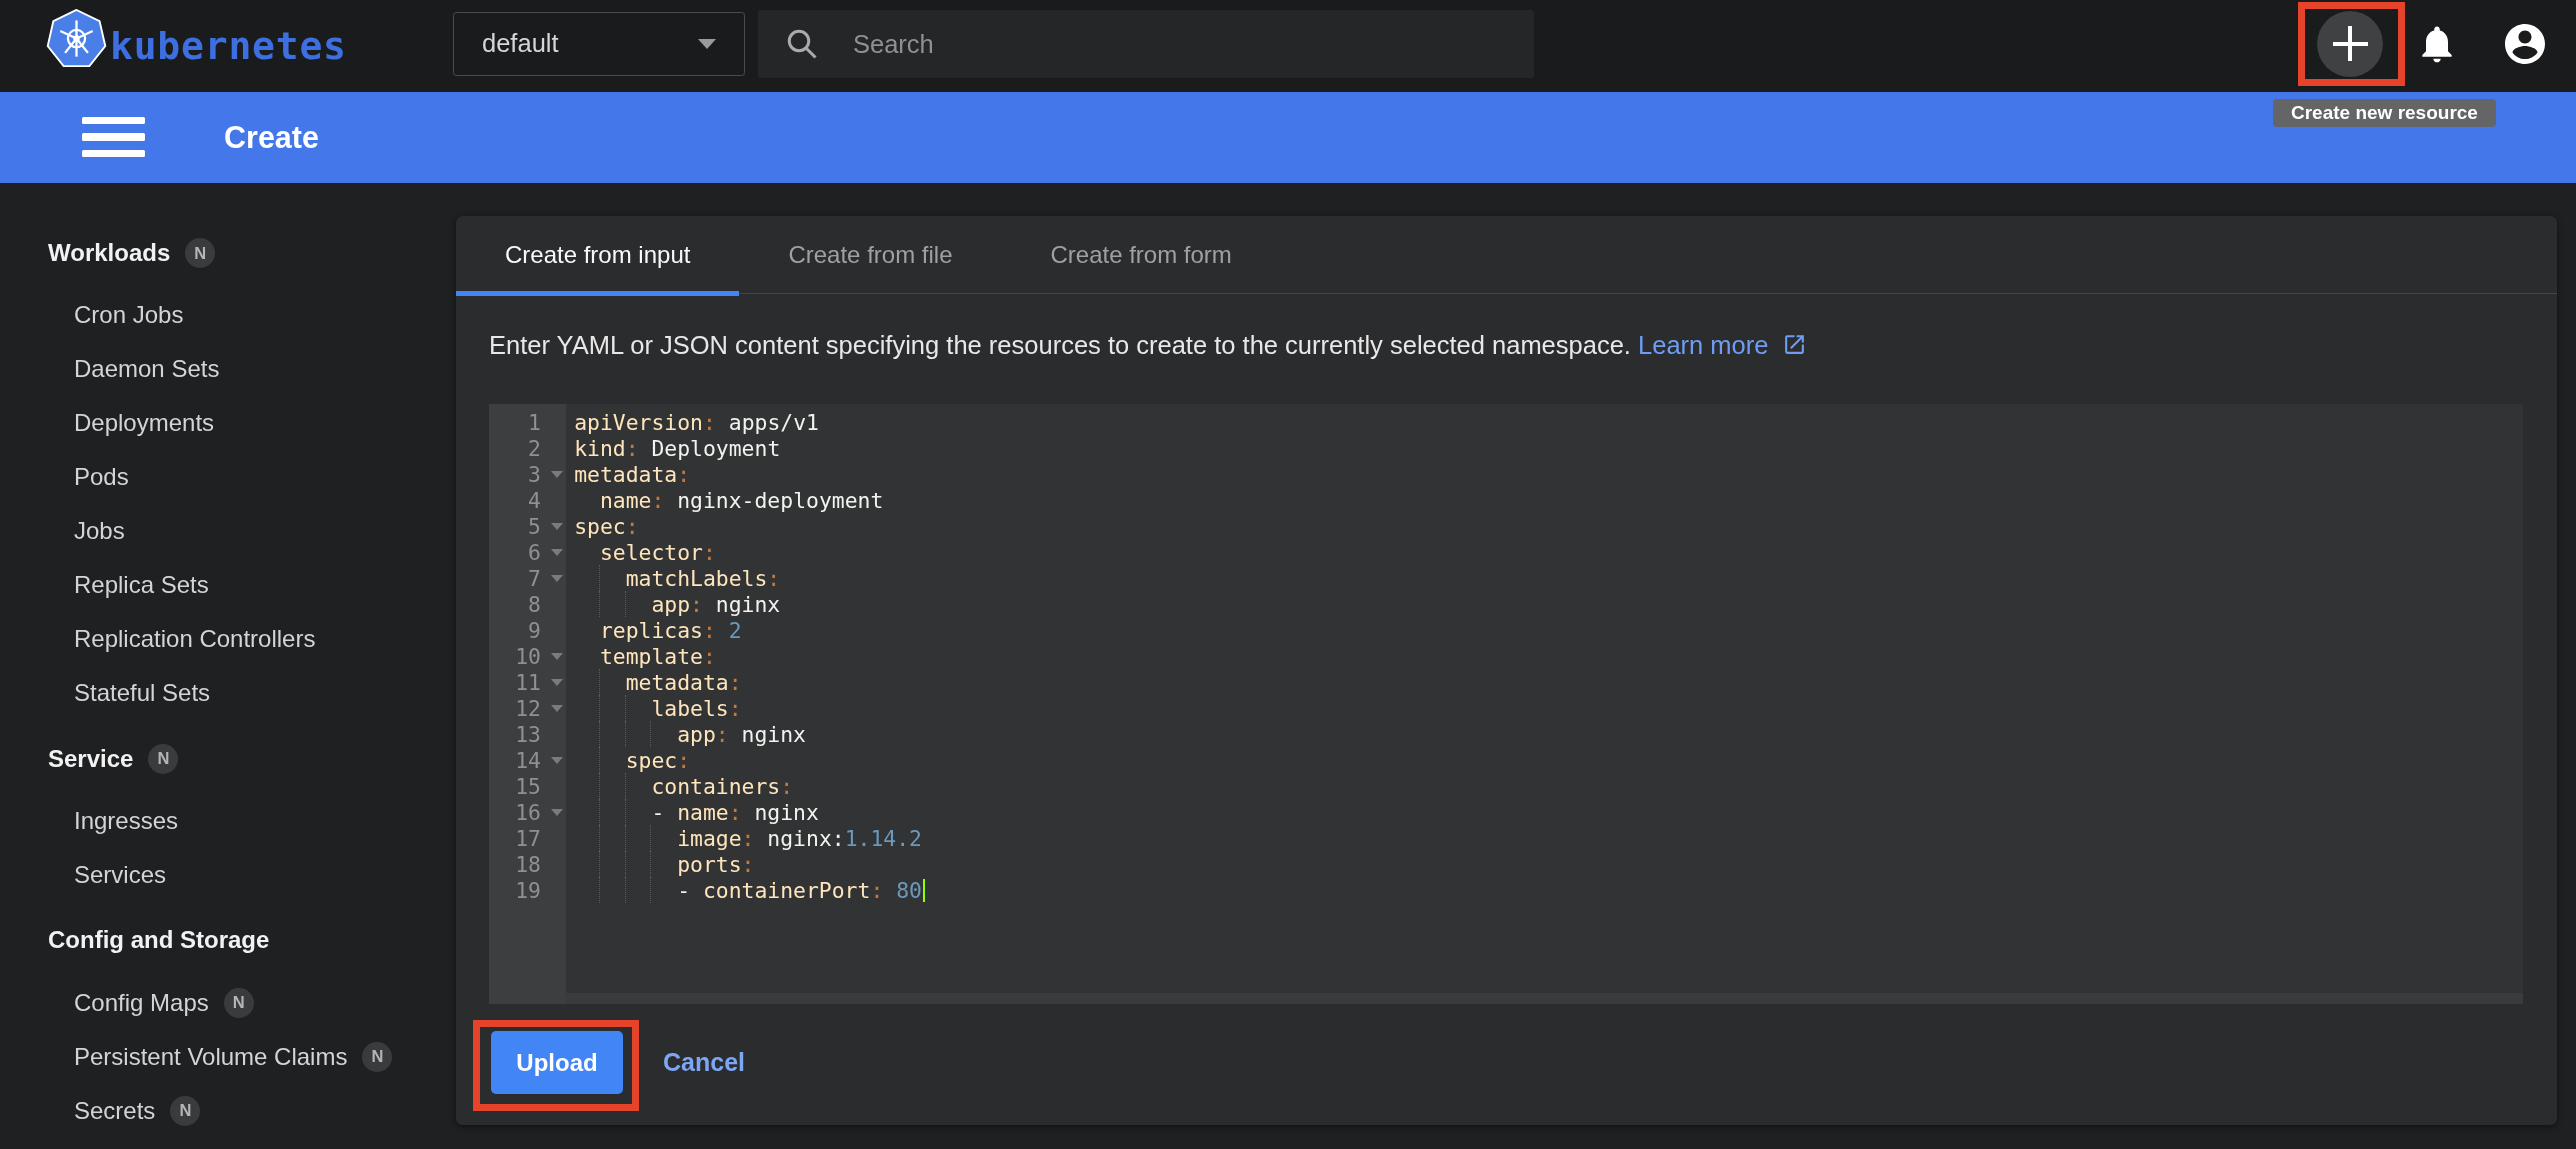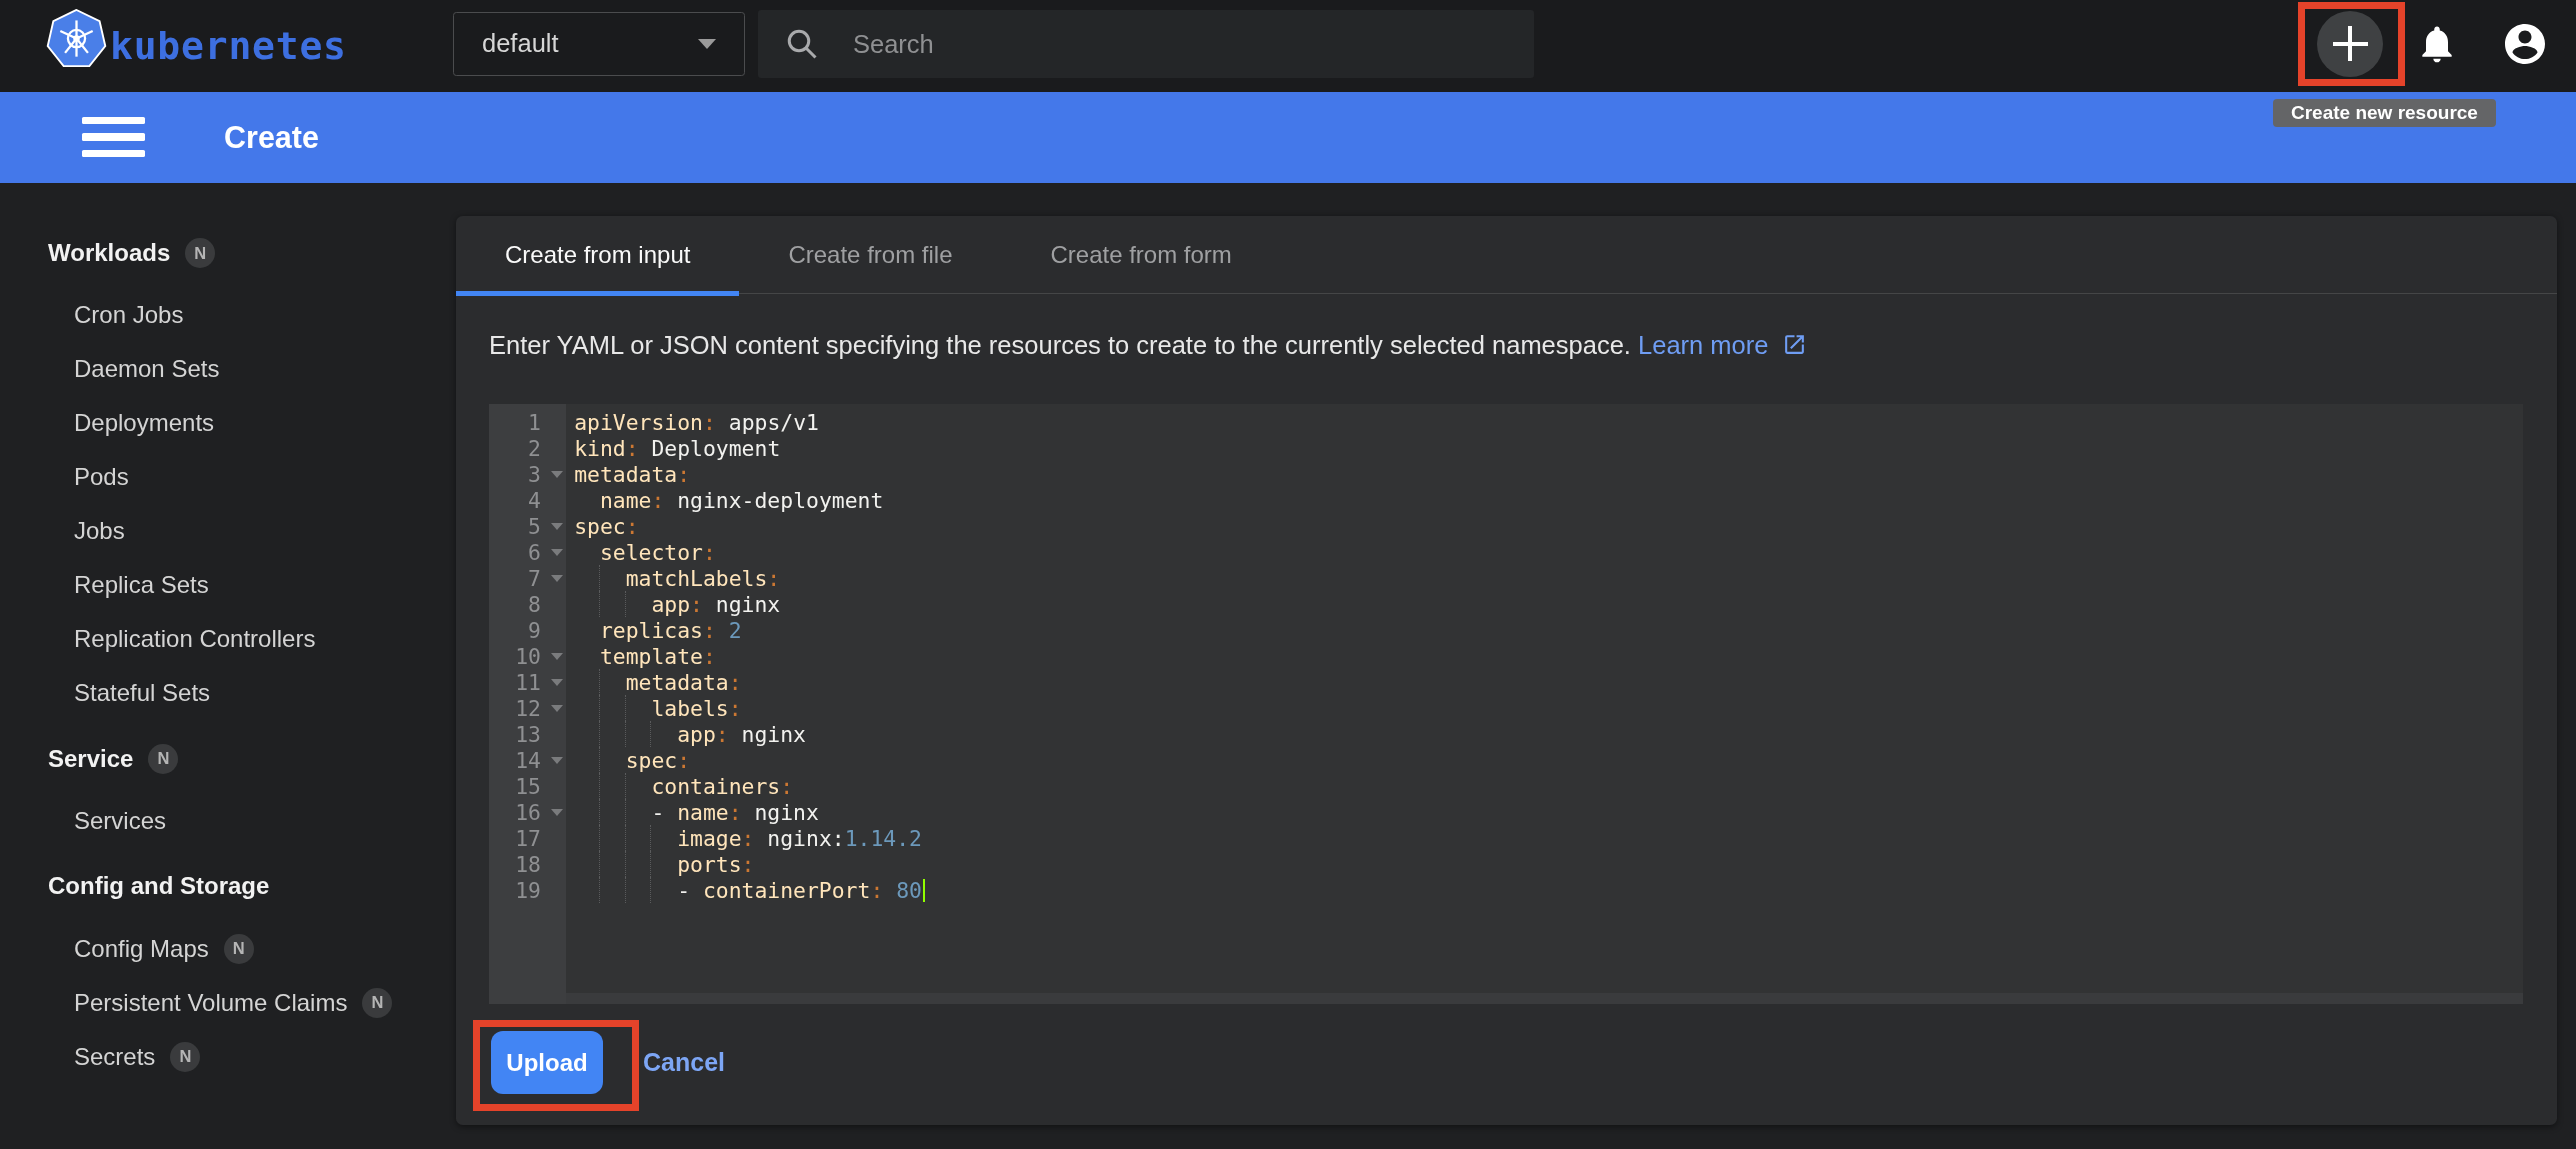--- a/index.html
+++ b/index.html
@@ -114,22 +114,22 @@
   .tk-val { color:#f2f2ef; }
   .tk-num { color:#6c99bb; }
   .tk-caret { display:inline-block; width:2.5px; height:23px; background:#91ff00;
     margin-left:0.8px; }
   .hscroll { position:absolute; left:77px; right:0; bottom:0; height:11.5px;
     background:#3a3b3d; cursor:pointer; }
 
   
   .actions { position:absolute; left:35px; top:815px; display:flex;
     align-items:center; }
-  .upload-btn { width:112px; height:63px; background:#4285f4; border:none;
-    border-radius:12px; color:#fff; font-size:24px; font-weight:bold;
+  .upload-btn { width:132px; height:63px; background:#4285f4; border:none;
+    border-radius:5px; color:#fff; font-size:24px; font-weight:bold;
     cursor:pointer; font-family:"Liberation Sans", sans-serif; }
   .cancel-btn { margin-left:40px; color:#7da6f5; font-size:25px;
     font-weight:bold; cursor:pointer; }
 </style>
 </head>
 <body>
 
 <div class="topbar">
   <div class="logo">
     <svg width="61" height="63" viewBox="0 0 64 66">
@@ -220,20 +220,23 @@
           <span>Stateful Sets</span>
         </div>
       </div>
     </div>
     <div class="side-sec">
       <div class="side-header">
         <span>Service</span>
         <span class="badge">N</span>
       </div>
       <div class="side-items">
+        <div class="side-item">
+          <span>Ingresses</span>
+        </div>
         <div class="side-item">
           <span>Services</span>
         </div>
       </div>
     </div>
     <div class="side-sec">
       <div class="side-header">
         <span>Config and Storage</span>
       </div>
       <div class="side-items">

